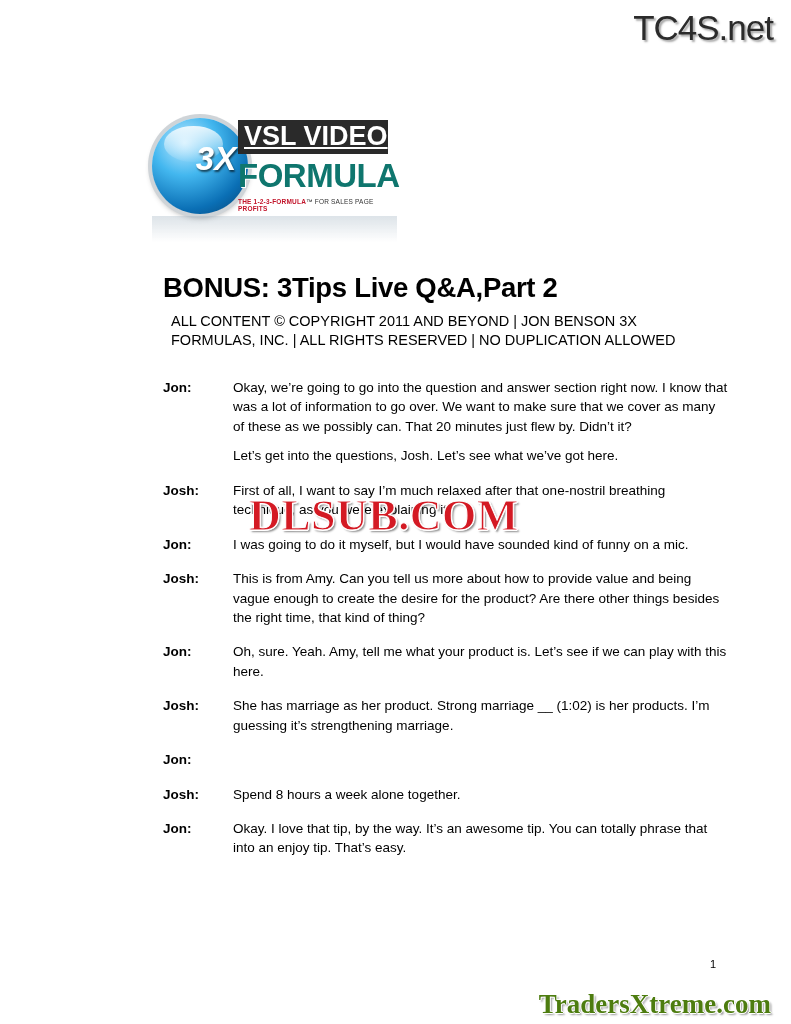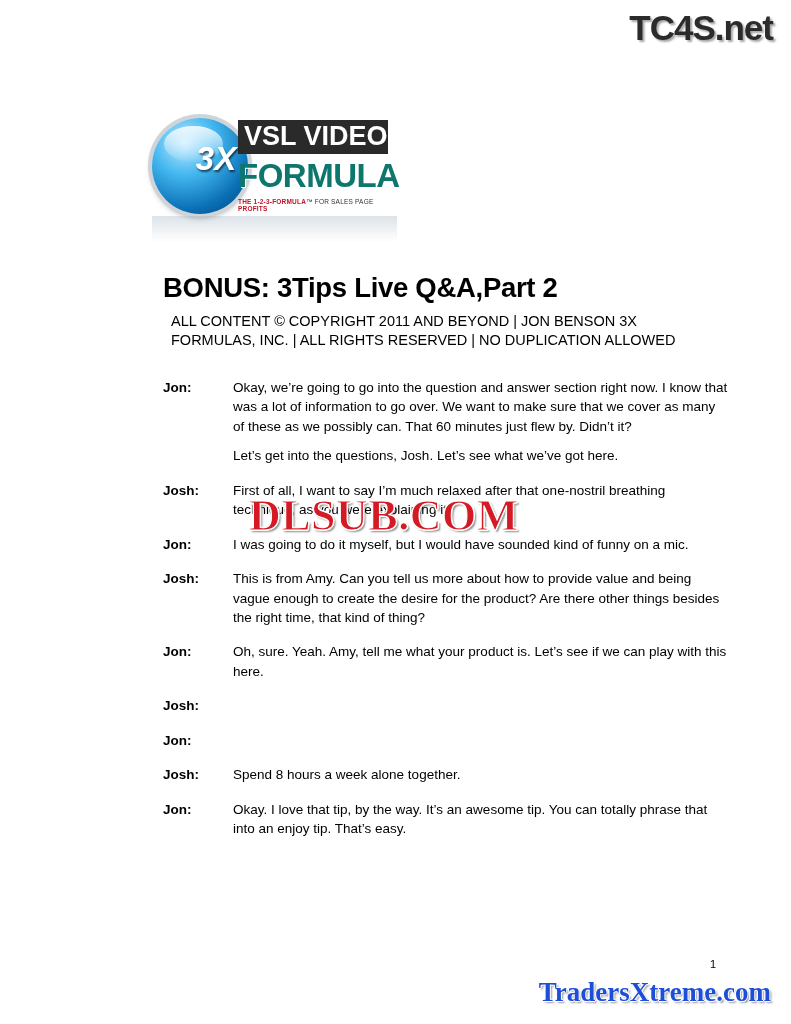--- a/index.html
+++ b/index.html
@@ -15,21 +15,21 @@
     color: #000000;
     overflow: hidden;
   }
 
   
   .top-watermark {
     position: absolute;
     top: 8px;
     right: 18px;
     font-family: "Liberation Sans", sans-serif;
-    font-weight: bold;
+    font-weight: normal;
     font-size: 35px;
     letter-spacing: -1px;
     color: #2b2b2b;
     text-shadow: 2px 2px 2px rgba(120,120,120,0.65);
   }
 
   
   .logo-wrap {
     position: absolute;
     top: 112px;
@@ -80,20 +80,21 @@
   }
   .logo-line1 {
     font-family: "Liberation Sans", sans-serif;
     font-weight: bold;
     font-size: 27px;
     letter-spacing: 0px;
     color: #ffffff;
     background: #2a2a2a;
     padding: 1px 0 2px 6px;
     display: inline-block;
+    text-decoration: underline;
   }
   .logo-line2 {
     display: block;
     margin-top: 3px;
     font-family: "Liberation Sans", sans-serif;
     font-weight: bold;
     font-size: 33px;
     letter-spacing: -0.5px;
     color: #0f766e;
     text-shadow: 1px 1px 0 #ffffff;
@@ -191,26 +192,26 @@
     position: absolute;
     top: 958px;
     left: 710px;
     font-size: 11px;
     color: #000000;
   }
 
   
   .bottom-watermark {
     position: absolute;
-    bottom: 16px;
+    bottom: 4px;
     right: 20px;
     font-family: "Liberation Serif", serif;
     font-weight: bold;
     font-size: 27px;
-    color: #1d4ed8;
+    color: #4d7c0f;
     text-shadow:
       1px 0 0 #ffffff, -1px 0 0 #ffffff, 0 1px 0 #ffffff, 0 -1px 0 #ffffff,
       2px 2px 2px rgba(0,0,0,0.4);
   }
 </style>
 </head>
 <body>
 
 <div class="top-watermark">TC4S.net</div>
 
@@ -229,21 +230,21 @@
   <h1 class="doc-title">BONUS: 3Tips Live Q&amp;A,Part 2</h1>
   <p class="doc-copyright">
     <span>ALL CONTENT © COPYRIGHT 2011 AND BEYOND  |  JON BENSON 3X</span><br>
     <span>FORMULAS, INC.  |  ALL RIGHTS RESERVED  | NO DUPLICATION ALLOWED</span>
   </p>
 </div>
 
 <div class="transcript" id="transcript">
     <div class="t-row">
       <div class="t-speaker">Jon:</div>
-      <div class="t-text">Okay, we’re going to go into the question and answer section right now.  I know that was a lot of information to go over.  We want to make sure that we cover as many of these as we possibly can.  That 60 minutes just flew by.  Didn’t it?</div>
+      <div class="t-text">Okay, we’re going to go into the question and answer section right now.  I know that was a lot of information to go over.  We want to make sure that we cover as many of these as we possibly can.  That 20 minutes just flew by.  Didn’t it?</div>
     </div>
     <div class="t-row cont">
       <div class="t-speaker">Jon:</div>
       <div class="t-text">Let’s get into the questions, Josh.  Let’s see what we’ve got here.</div>
     </div>
     <div class="t-row">
       <div class="t-speaker">Josh:</div>
       <div class="t-text">First of all, I want to say I’m much relaxed after that one-nostril breathing technique, as you were explaining it.</div>
     </div>
     <div class="t-row">
@@ -253,20 +254,21 @@
     <div class="t-row">
       <div class="t-speaker">Josh:</div>
       <div class="t-text">This is from Amy.  Can you tell us more about how to provide value and being vague enough to create the desire for the product?  Are there other things besides the right time, that kind of thing?</div>
     </div>
     <div class="t-row">
       <div class="t-speaker">Jon:</div>
       <div class="t-text">Oh, sure.  Yeah.  Amy, tell me what your product is.  Let’s see if we can play with this here.</div>
     </div>
     <div class="t-row">
       <div class="t-speaker">Josh:</div>
+      <div class="t-text">She has marriage as her product.  Strong marriage __ (1:02) is her products.  I’m guessing it’s strengthening marriage.</div>
     </div>
     <div class="t-row">
       <div class="t-speaker">Jon:</div>
     </div>
     <div class="t-row">
       <div class="t-speaker">Josh:</div>
       <div class="t-text">Spend 8 hours a week alone together.</div>
     </div>
     <div class="t-row">
       <div class="t-speaker">Jon:</div>

